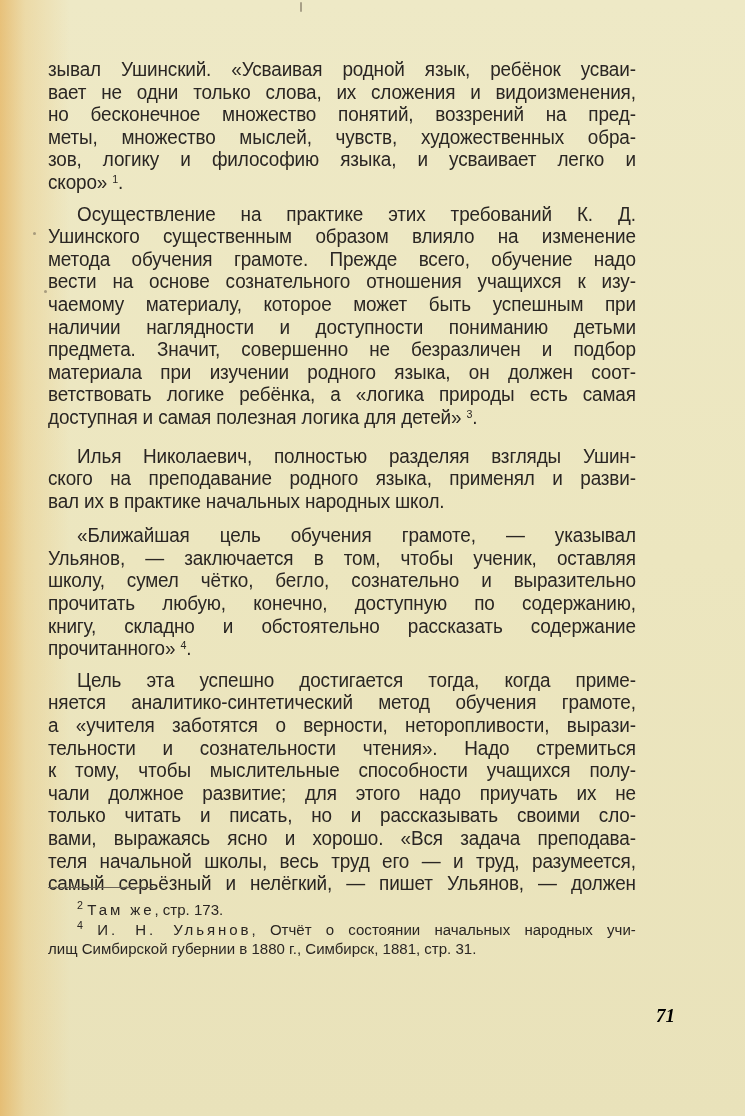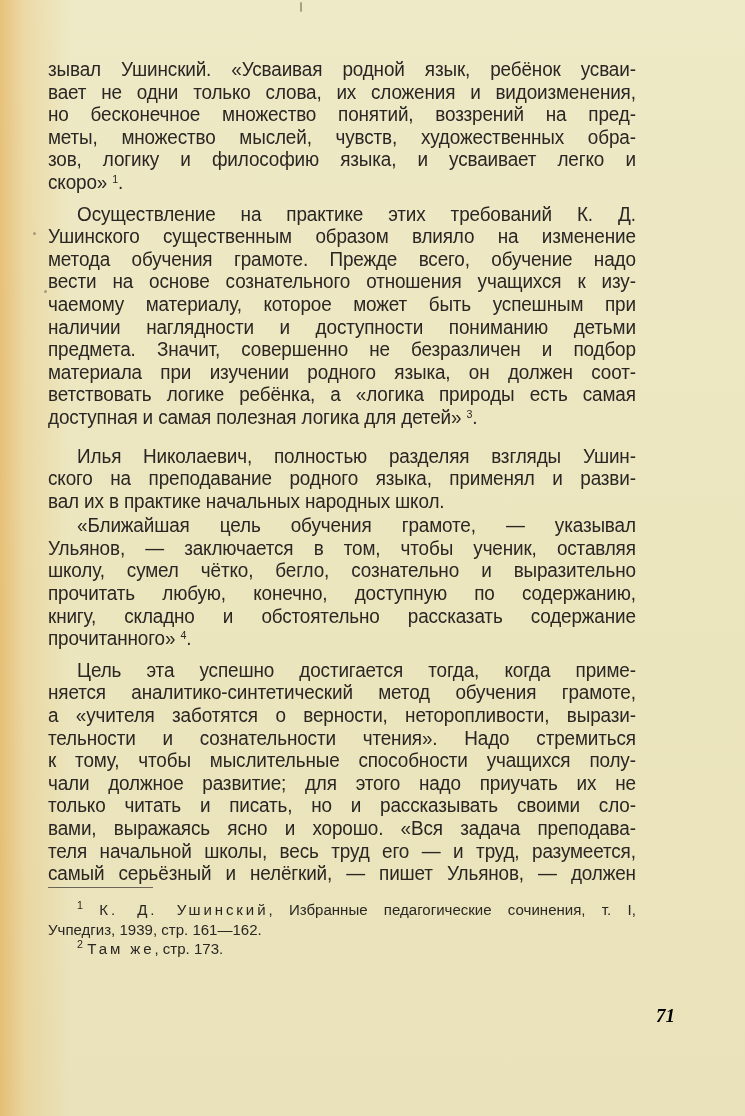--- a/index.html
+++ b/index.html
@@ -68,21 +68,21 @@
       <span class="line">метода обучения грамоте. Прежде всего, обучение надо</span>
       <span class="line">вести на основе сознательного отношения учащихся к изу-</span>
       <span class="line">чаемому материалу, которое может быть успешным при</span>
       <span class="line">наличии наглядности и доступности пониманию детьми</span>
       <span class="line">предмета. Значит, совершенно не безразличен и подбор</span>
       <span class="line">материала при изучении родного языка, он должен соот-</span>
       <span class="line">ветствовать логике ребёнка, а «логика природы есть самая</span>
       <span class="line last"><span>доступная и самая полезная логика для детей»</span> <sup>3</sup><span>.</span></span>
     </div>
 
-    <div class="para" style="margin-bottom:2px">
+    <div class="para" style="margin-bottom:12px">
       <span class="line indent">Илья Николаевич, полностью разделяя взгляды Ушин-</span>
       <span class="line">ского на преподавание родного языка, применял и разви-</span>
       <span class="line last">вал их в практике начальных народных школ.</span>
     </div>
 
     <div class="para" style="">
       <span class="line indent">«Ближайшая цель обучения грамоте, — указывал</span>
       <span class="line">Ульянов, — заключается в том, чтобы ученик, оставляя</span>
       <span class="line">школу, сумел чётко, бегло, сознательно и выразительно</span>
       <span class="line">прочитать любую, конечно, доступную по содержанию,</span>
@@ -101,25 +101,25 @@
       <span class="line">вами, выражаясь ясно и хорошо. «Вся задача преподава-</span>
       <span class="line">теля начальной школы, весь труд его — и труд, разумеется,</span>
       <span class="line">самый серьёзный и нелёгкий, — пишет Ульянов, — должен</span>
     </div>
   </div>
 
   <div class="footnote-rule"></div>
 
   <div class="footnotes">
     <div>
-      <span class="line fn-indent"><sup>1</sup> <span class="sp">К. Д. Ушинский</span><span>, Избранные педагогические сочинения, т. I,</span></span>
-      <span class="line last">Учпедгиз, 1939, стр. 161—162.</span>
+      <span class="line last fn-indent"><sup>2</sup> <span class="sp">Там же</span><span>, стр. 173.</span></span>
     </div>
     <div>
-      <span class="line last fn-indent"><sup>2</sup> <span class="sp">Там же</span><span>, стр. 173.</span></span>
+      <span class="line fn-indent"><sup>4</sup> <span class="sp">И. Н. Ульянов</span><span>, Отчёт о состоянии начальных народных учи-</span></span>
+      <span class="line last">лищ Симбирской губернии в 1880 г., Симбирск, 1881, стр. 31.</span>
     </div>
   </div>
 
   <div class="page-number">71</div>
 
   <span class="speck" style="left:44px; top:290px;"></span>
   <span class="speck" style="left:33px; top:232px;"></span>
   <span class="speck" style="left:300px; top:2px; width:2px; height:10px; border-radius:1px;"></span>
 </div>
 

